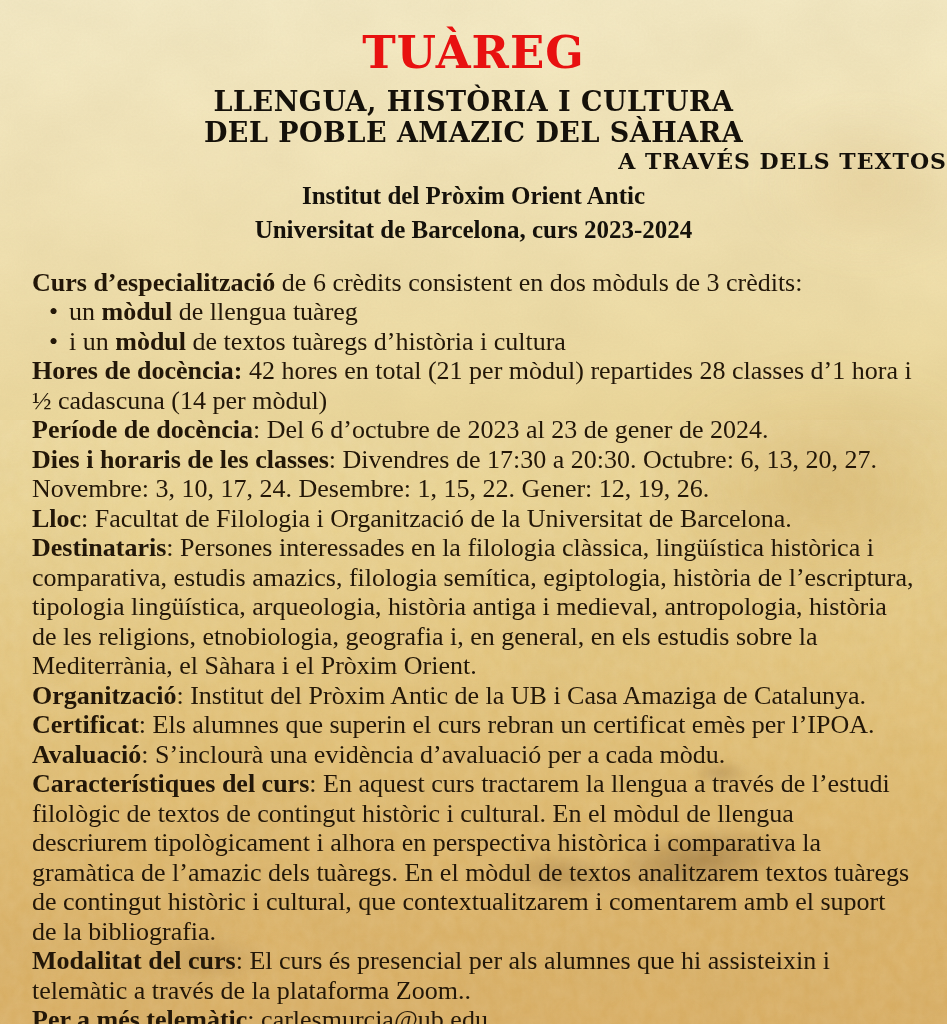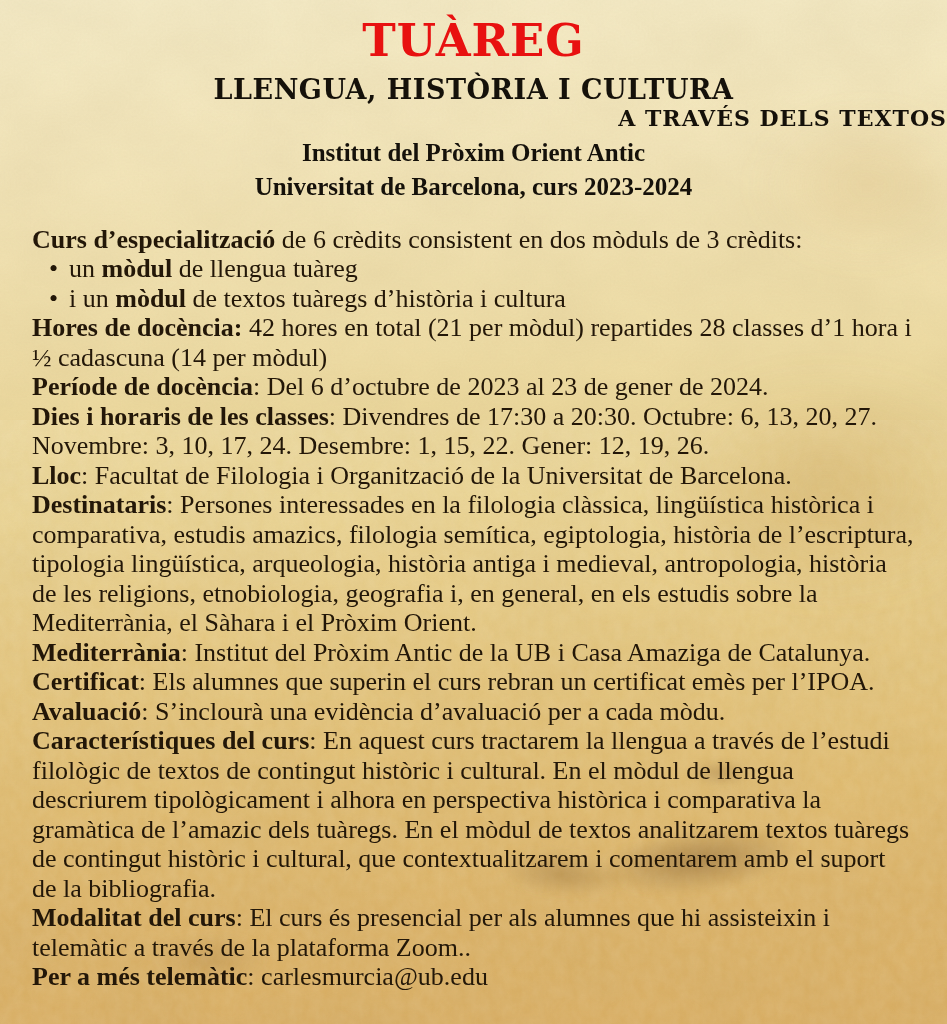--- a/index.html
+++ b/index.html
@@ -51,21 +51,21 @@
     left: 150px; top: 935px; width: 120px; height: 48px;
     background: radial-gradient(ellipse at center, rgba(142,102,52,0.22), rgba(142,102,52,0) 70%);
     filter: blur(6px);
   }
   .stain-top-right {
     right: -30px; top: 110px; width: 220px; height: 150px;
     background: radial-gradient(ellipse at center, rgba(205,165,95,0.22), rgba(205,165,95,0) 72%);
     filter: blur(16px);
   }
 
-  header { position: relative; padding-top: 16px; text-align: center; }
+  header { position: relative; padding-top: 16px; text-align: center; margin-top: 12px; }
   .title {
     margin: 0 0 8px 0;
     font-family: "DejaVu Serif", serif;
     font-weight: bold;
     font-size: 45px;
     line-height: 1.1;
     letter-spacing: 1px;
     color: #e81110;
   }
   .subtitle-big {
@@ -140,35 +140,36 @@
   <div class="stain stain-top-right"></div>
   <div class="stain stain-right-wash"></div>
   <div class="stain stain-center-smudge"></div>
   <div class="stain stain-center-smudge2"></div>
   <div class="stain stain-small-dot"></div>
   <div class="stain stain-bottom-left"></div>
 
   <header>
     <h1 class="title">TUÀREG</h1>
     <div class="subtitle-big">LLENGUA, HISTÒRIA I CULTURA</div>
+    <div class="subtitle-big">DEL POBLE AMAZIC DEL SÀHARA</div>
     <div class="subtitle-small">A TRAVÉS DELS TEXTOS</div>
     <div class="institute">Institut del Pròxim Orient Antic</div>
     <div class="university">Universitat de Barcelona, curs 2023-2024</div>
   </header>
 
   <main id="course-details">
       <div class="para"><b>Curs d’especialització</b><span> de 6 crèdits consistent en dos mòduls de 3 crèdits:</span></div>
       <div class="para bullet"><span class="dot">•</span><span>un </span><b>mòdul</b><span> de llengua tuàreg</span></div>
       <div class="para bullet"><span class="dot">•</span><span>i un </span><b>mòdul</b><span> de textos tuàregs d’història i cultura</span></div>
       <div class="para"><b>Hores de docència:</b><span> 42 hores en total (21 per mòdul) repartides 28 classes d’1 hora i ½ cadascuna (14 per mòdul)</span></div>
       <div class="para"><b>Període de docència</b><span>: Del 6 d’octubre de 2023 al 23 de gener de 2024.</span></div>
       <div class="para"><b>Dies i horaris de les classes</b><span>: Divendres de 17:30 a 20:30. Octubre: 6, 13, 20, 27. Novembre: 3, 10, 17, 24. Desembre: 1, 15, 22. Gener: 12, 19, 26.</span></div>
       <div class="para"><b>Lloc</b><span>: Facultat de Filologia i Organització de la Universitat de Barcelona.</span></div>
       <div class="para"><b>Destinataris</b><span>: Persones interessades en la filologia clàssica, lingüística històrica i comparativa, estudis amazics, filologia semítica, egiptologia, història de l’escriptura, tipologia lingüística, arqueologia, història antiga i medieval, antropologia, història de les religions, etnobiologia, geografia i, en general, en els estudis sobre la Mediterrània, el Sàhara i el Pròxim Orient.</span></div>
-      <div class="para"><b>Mediterrània</b><span>: Institut del Pròxim Antic de la UB i Casa Amaziga de Catalunya.</span></div>
+      <div class="para"><b>Organització</b><span>: Institut del Pròxim Antic de la UB i Casa Amaziga de Catalunya.</span></div>
       <div class="para"><b>Certificat</b><span>: Els alumnes que superin el curs rebran un certificat emès per l’IPOA.</span></div>
       <div class="para"><b>Avaluació</b><span>: S’inclourà una evidència d’avaluació per a cada mòdu.</span></div>
       <div class="para"><b>Característiques del curs</b><span>: En aquest curs tractarem la llengua a través de l’estudi filològic de textos de contingut històric i cultural. En el mòdul de llengua descriurem tipològicament i alhora en perspectiva històrica i comparativa la gramàtica de l’amazic dels tuàregs. En el mòdul de textos analitzarem textos tuàregs de contingut històric i cultural, que contextualitzarem i comentarem amb el suport de la bibliografia.</span></div>
       <div class="para"><b>Modalitat del curs</b><span>: El curs és presencial per als alumnes que hi assisteixin i telemàtic a través de la plataforma Zoom..</span></div>
       <div class="para"><b>Per a més telemàtic</b><span>: </span><span>carlesmurcia@ub.edu</span></div>
     </main>
 
 </div>
 
 </body></html>

